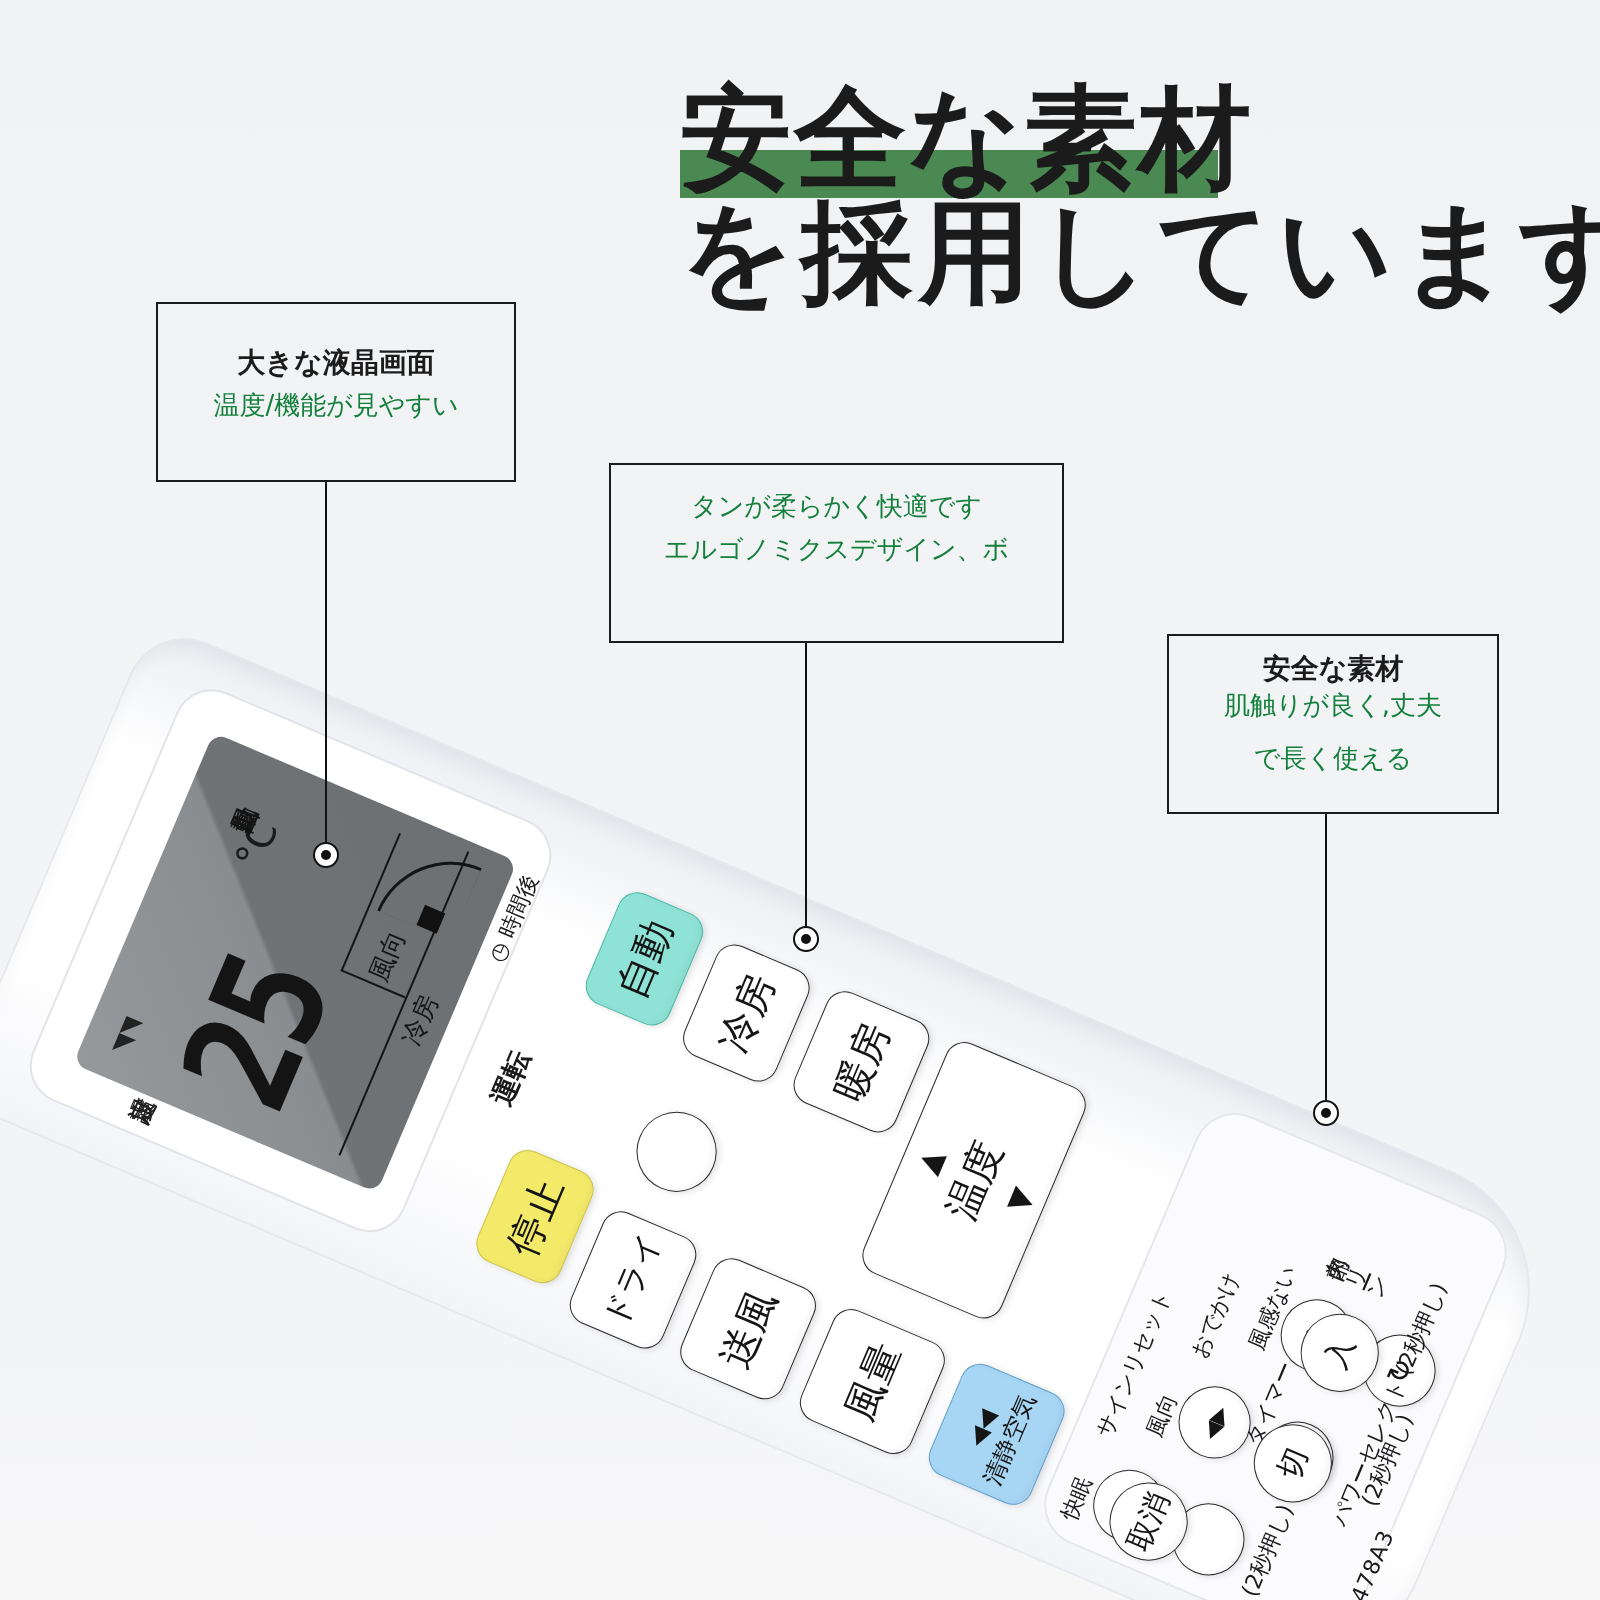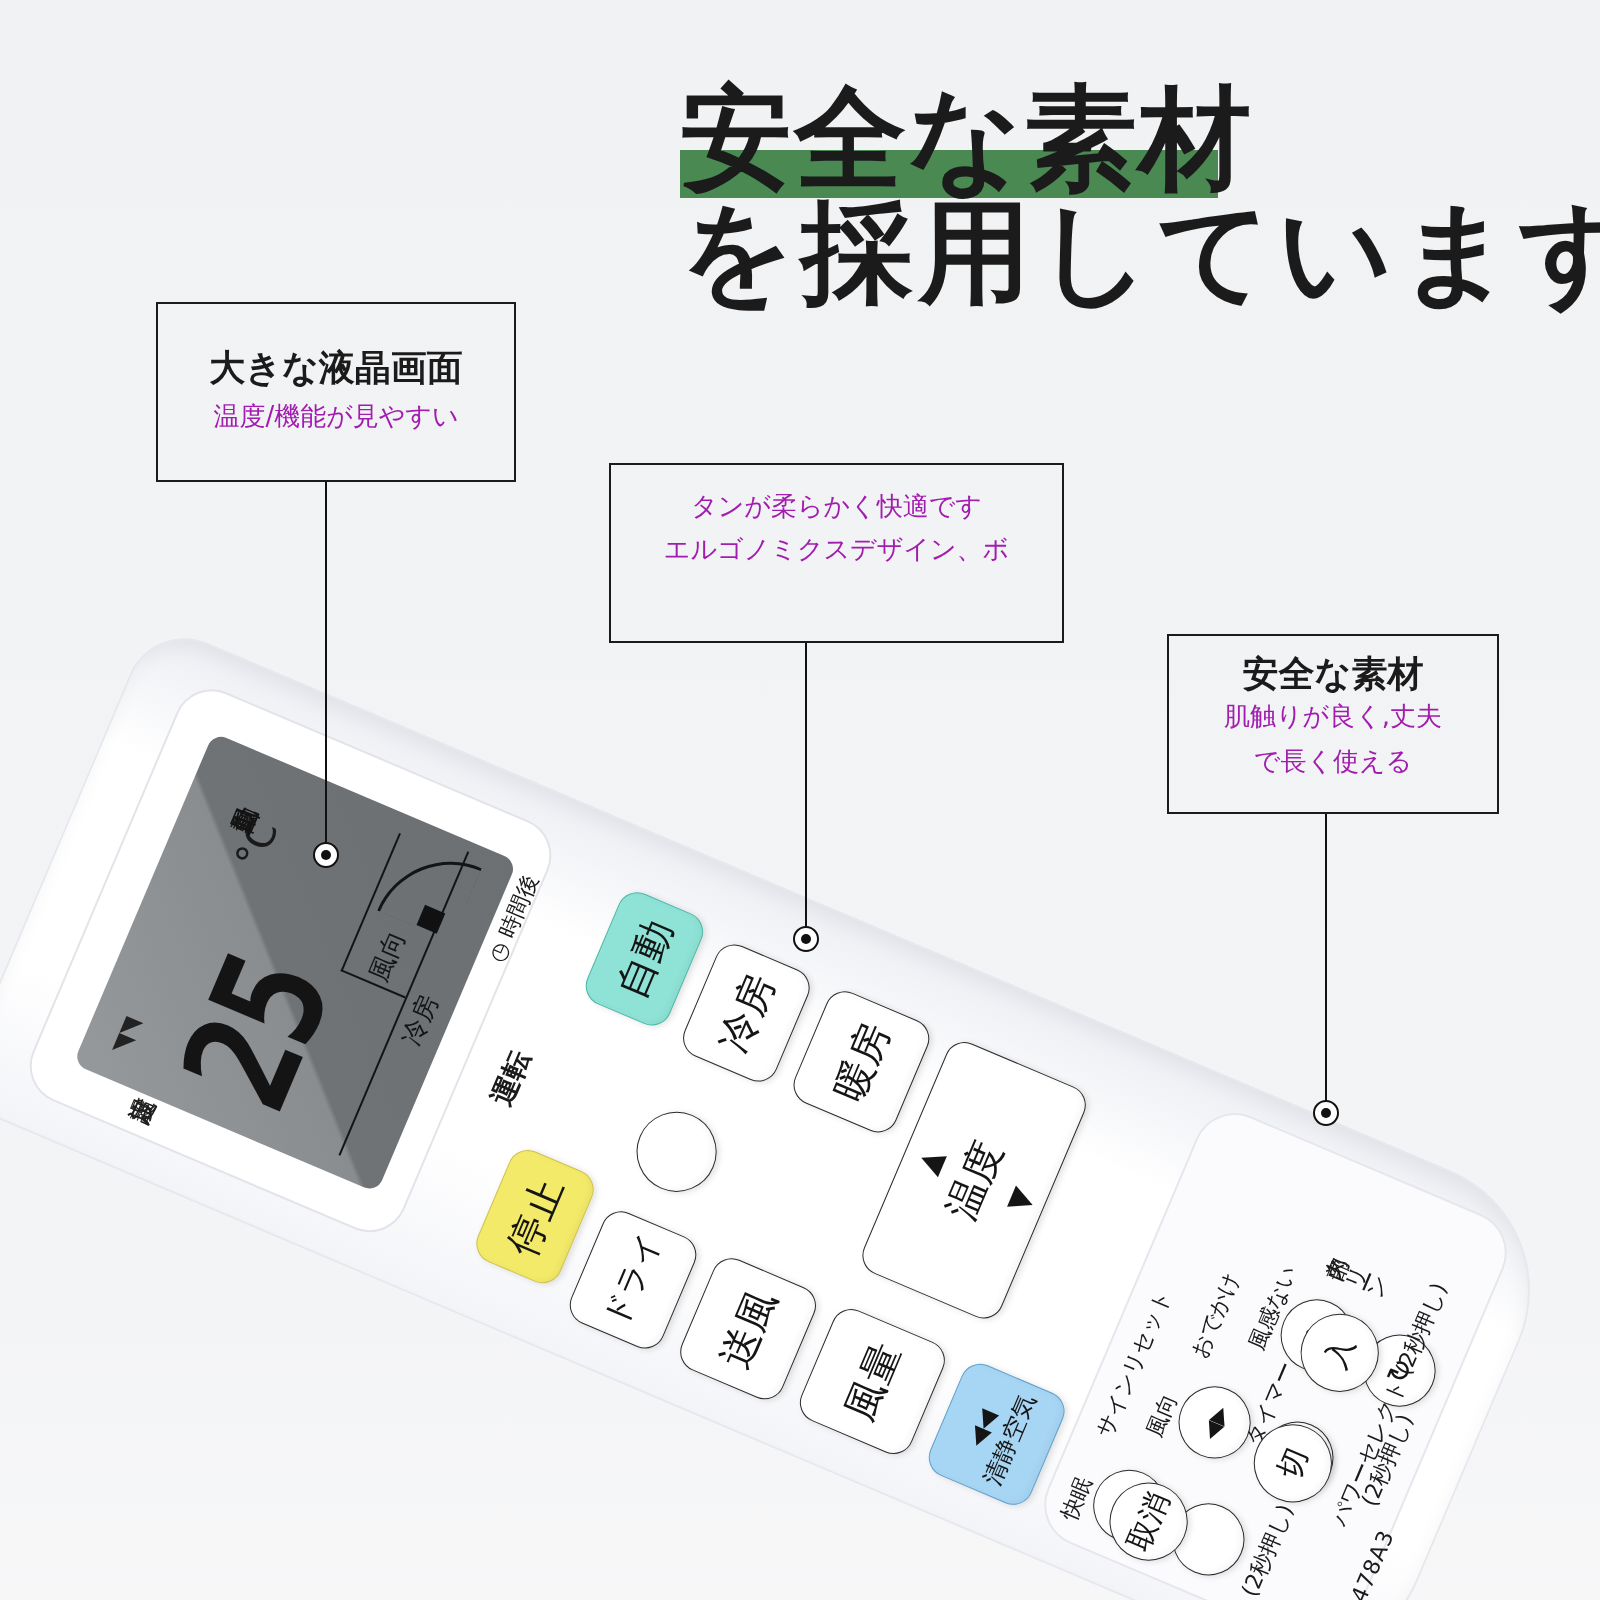--- a/index.html
+++ b/index.html
@@ -12,22 +12,22 @@
     }
 
     
     .headline { position: absolute; left: 680px; top: 78px; }
     .headline .line1 { position: relative; display: inline-block; font-size: 112px; font-weight: 700; letter-spacing: 2px; line-height: 120px; z-index: 2; }
     .headline .hl-bar { position: absolute; left: 0; top: 72px; width: 538px; height: 48px; z-index: -1; }
     .headline .line2 { display: block; font-size: 112px; font-weight: 700; letter-spacing: 6px; line-height: 120px; margin-top: -6px; white-space: nowrap; }
 
     
     .callout { position: absolute; border: 2px solid #1b1b1b; background: transparent; text-align: center; }
-    .callout .title { font-weight: 700; font-size: 36px; display: block; }
-    .callout .desc { font-size: 26px; display: block; color: #a21caf; }
+    .callout .title { font-weight: 700; font-size: 28px; display: block; }
+    .callout .desc { font-size: 26px; display: block; color: #15803d; }
     .leader { position: absolute; width: 2px; background: #111; z-index: 30; }
     .pin { position: absolute; width: 26px; height: 26px; border-radius: 50%; border: 2px solid #111; background: #fff; z-index: 31; }
     .pin::after { content: ""; position: absolute; left: 6px; top: 6px; width: 10px; height: 10px; background: #111; border-radius: 50%; }
 
     
     .remote-shadow {
       position: absolute; left: 230px; top: 1010px; width: 1250px; height: 260px;
       background: radial-gradient(ellipse at center, rgba(0,0,0,0.16) 0%, rgba(0,0,0,0.06) 50%, rgba(0,0,0,0) 72%);
       transform: rotate(23deg); filter: blur(14px);
     }
@@ -199,16 +199,16 @@
 <div class="callout" style="left:609px; top:463px; width:455px; height:180px; padding-top:14px;">
   <span class="desc" style="margin-top:10px;">タンが柔らかく快適です</span>
   <span class="desc" style="margin-top:8px;">エルゴノミクスデザイン、ボ</span>
 </div>
 <div class="leader" style="left:805px; top:643px; height:287px;"></div>
 <div class="pin" style="left:793px; top:926px;"></div>
 
 <div class="callout" style="left:1167px; top:634px; width:332px; height:180px; padding-top:14px;">
   <span class="title">安全な素材</span>
   <span class="desc" style="">肌触りが良く,丈夫</span>
-  <span class="desc" style="margin-top:10px;">で長く使える</span>
+  <span class="desc" style="margin-top:18px;">で長く使える</span>
 </div>
 <div class="leader" style="left:1325px; top:814px; height:290px;"></div>
 <div class="pin" style="left:1313px; top:1100px;"></div>
 
 </body></html>

